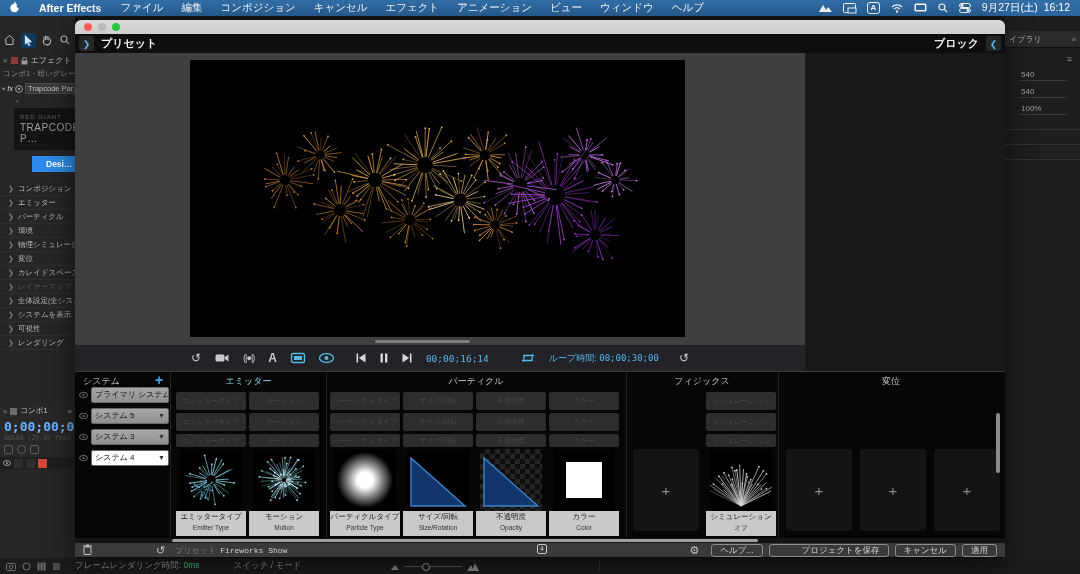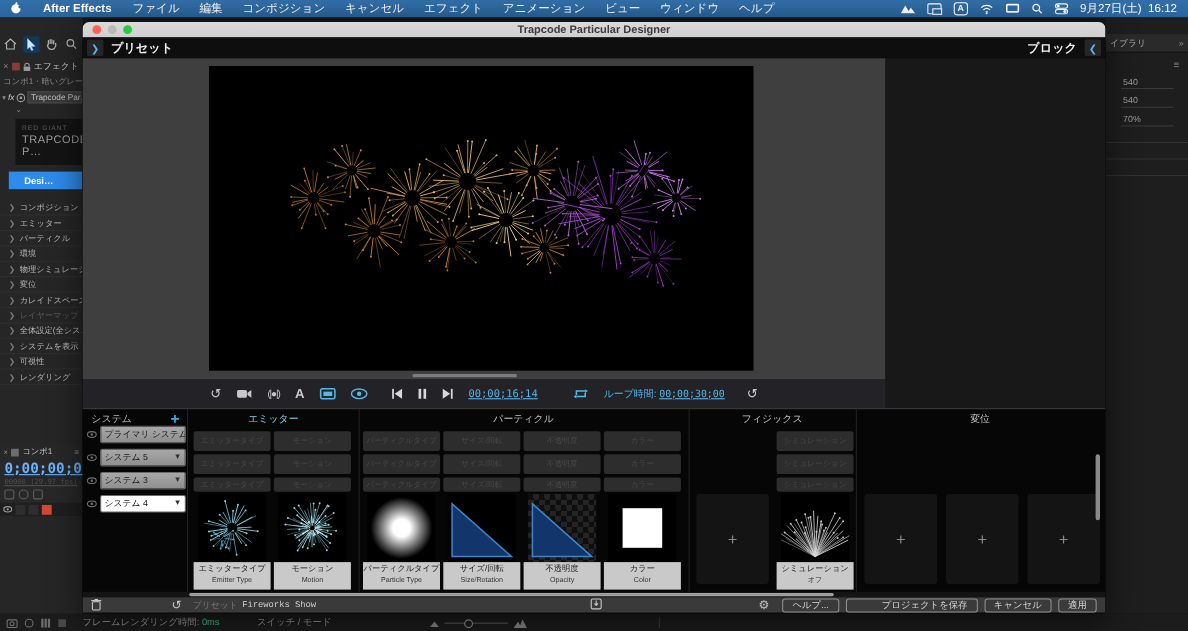--- a/index.html
+++ b/index.html
@@ -1,19 +1,19 @@
 <!DOCTYPE html>
 <html><head>
 <meta charset="utf-8">
 <style>
   html,body{margin:0;padding:0;background:#111;}
   body{width:1080px;height:574px;position:relative;overflow:hidden;
        font-family:"Liberation Sans",sans-serif;-webkit-font-smoothing:antialiased;}
   .abs{position:absolute;}
-  .mono{font-family:"DejaVu Sans Mono",monospace;text-decoration:underline;}
+  .mono{font-family:"DejaVu Sans Mono",monospace;}
 
   
   #menubar{left:0;top:0;width:1080px;height:16px;background:linear-gradient(#326fa8,#2b649c);
            display:flex;align-items:center;color:#fff;font-size:10.5px;}
   #menubar .menu-item{padding:0 9px;white-space:nowrap;}
   #menubar .appname{font-weight:bold;padding:0 10px;}
   #mb-right{margin-left:auto;display:flex;align-items:center;gap:11px;padding-right:10px;}
   #mb-right svg{display:block;}
   .inputA{border:1px solid #fff;border-radius:3px;font-size:8px;line-height:9px;width:11px;height:10px;
           text-align:center;font-weight:bold;}
@@ -31,21 +31,21 @@
   .tool.sel{background:#10395c;}
   .fx-tab{display:flex;align-items:center;gap:3px;font-size:8px;color:#c8c8c8;padding:3px 3px 1px;}
   .redsq{width:7px;height:7px;background:#8a3c34;display:inline-block;}
   .dimline{font-size:7.5px;color:#8a8a8a;padding:2px 3px;white-space:nowrap;}
   .fxrow{display:flex;align-items:center;gap:2px;font-size:7.5px;color:#c0c0c0;padding:2px 2px;white-space:nowrap;}
   .fxbox{background:#3a3a3a;border:1px solid #4a4a4a;padding:0 2px;font-size:7.5px;}
   #brand{background:#141414;margin:4px 0 0 14px;padding:6px 0 6px 6px;}
   #brand .b1{font-size:6px;color:#5f5f5f;letter-spacing:1px;}
   #brand .b2{font-size:10px;color:#9d9d9d;letter-spacing:.5px;margin-top:2px;}
   #designer-btn{background:#2d8ceb;color:#fff;font-size:8.5px;font-weight:bold;
-                margin:6px 0 0 8px;height:16px;line-height:16px;padding-left:14px;}
+                margin:6px 0 0 32px;height:16px;line-height:16px;padding-left:14px;}
   #param-list{margin-top:10px;}
   .param{display:flex;align-items:center;gap:4px;height:13px;font-size:7.5px;color:#b8b8b8;
          padding-left:8px;border-bottom:1px solid rgba(255,255,255,.04);white-space:nowrap;}
   .param .chv{color:#7d7d7d;font-size:7px;}
   .param.dim{color:#5a5a5a;}
 
   #comp-mini{left:0;top:404px;width:75px;height:64px;position:absolute;background:#282828;}
   .ctab{display:flex;gap:3px;align-items:center;font-size:7.5px;color:#c4c4c4;padding:2px 3px;}
   .graysq{width:7px;height:7px;background:#6d6d6d;display:inline-block;}
   #comp-tc{color:#6cb4ff;font-weight:bold;font-size:13px;padding:1px 0 0 4px;}
@@ -313,21 +313,21 @@
 
 <div id="ae-right" class="abs">
   <div id="rp-tabs">
     <span>イブラリ</span>
     <span id="rp-menu">»</span>
   </div>
   <div style="text-align:right;padding:6px 8px 0 0;color:#8a8a8a;font-size:9px;">≡</div>
   <div id="rp-values">
       <div class="rp-val">540</div>
       <div class="rp-val">540</div>
-      <div class="rp-val">70%</div>
+      <div class="rp-val">100%</div>
     </div>
   <div class="rp-div"></div>
   <div class="rp-div"></div>
   <div class="rp-div"></div>
 </div>
 
 <div id="ae-status" class="abs">
   <svg class="sic" width="10" height="9" viewBox="0 0 10 9">
       <rect x="0.5" y="1.5" width="9" height="7" rx="1" fill="none" stroke="#8a8a8a"></rect>
       <circle cx="5" cy="5" r="1.8" fill="none" stroke="#8a8a8a"></circle>
@@ -357,21 +357,20 @@
       </svg>
   </span>
   <span id="sb-div"></span>
 </div>
 
 <div id="designer" class="abs">
   <div id="dtitle" class="abs">
     <span class="tl t-red"></span>
     <span class="tl t-yel"></span>
     <span class="tl t-grn"></span>
-    <span id="dtitle-text">Trapcode Particular Designer</span>
   </div>
 
   <div id="dheader" class="abs">
     <span class="chev-btn chev-left">❯</span>
     <span class="hl">プリセット</span>
     <span class="hr">ブロック</span>
     <span class="chev-btn chev-right">❮</span>
   </div>
 
   <div id="dcontent" class="abs">

